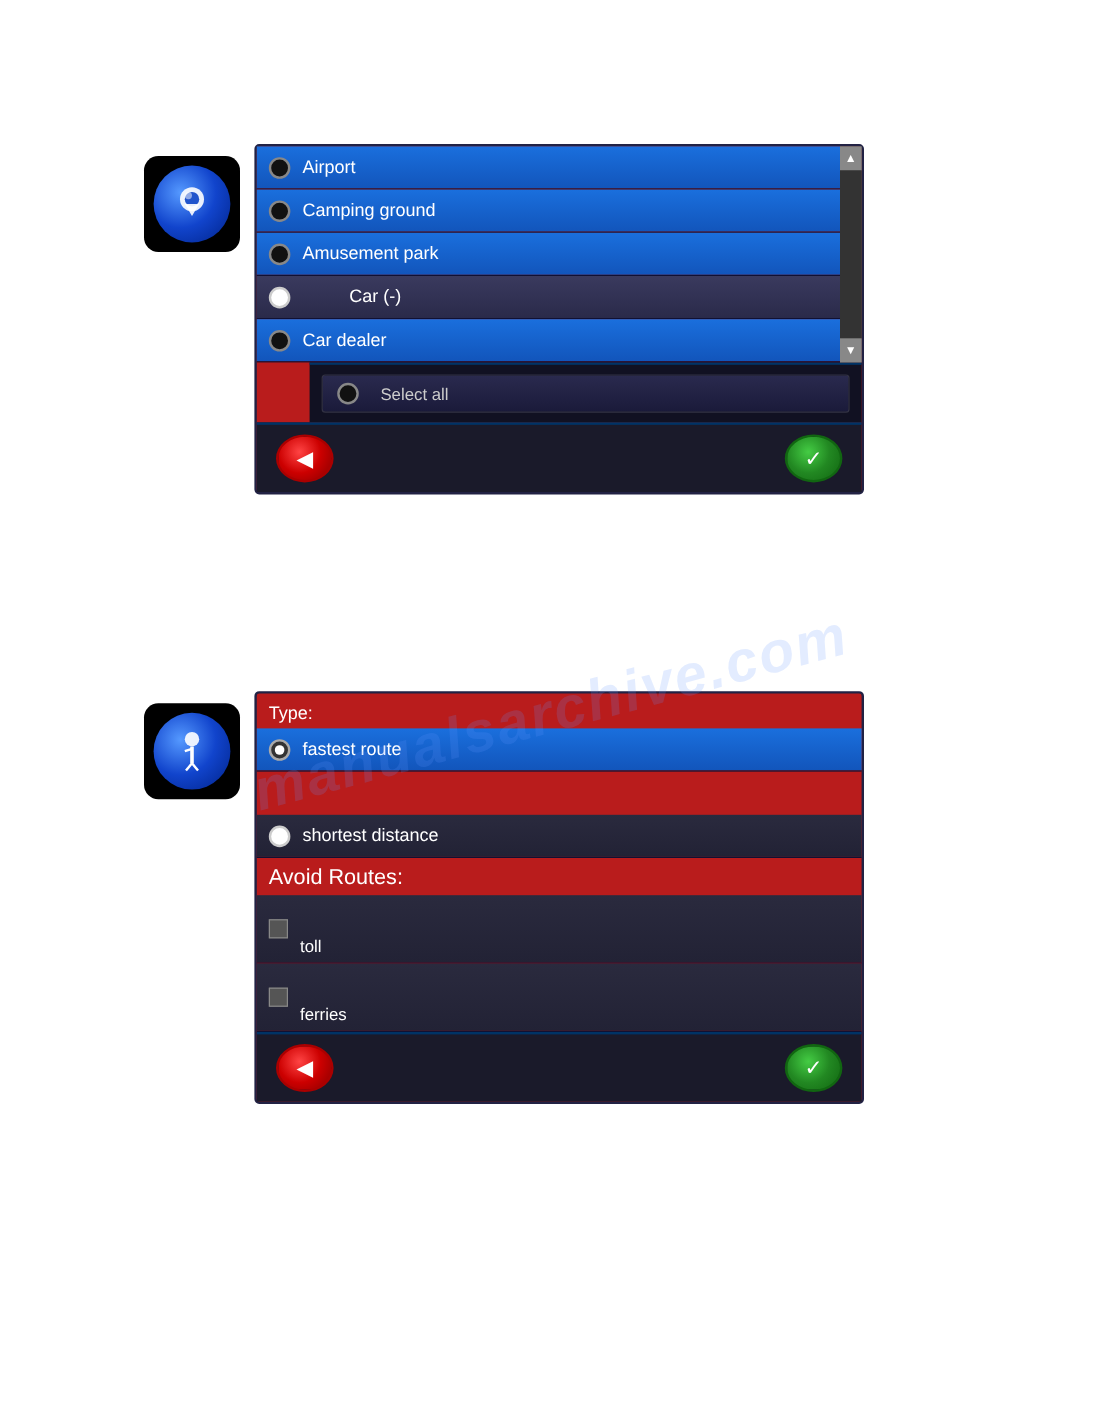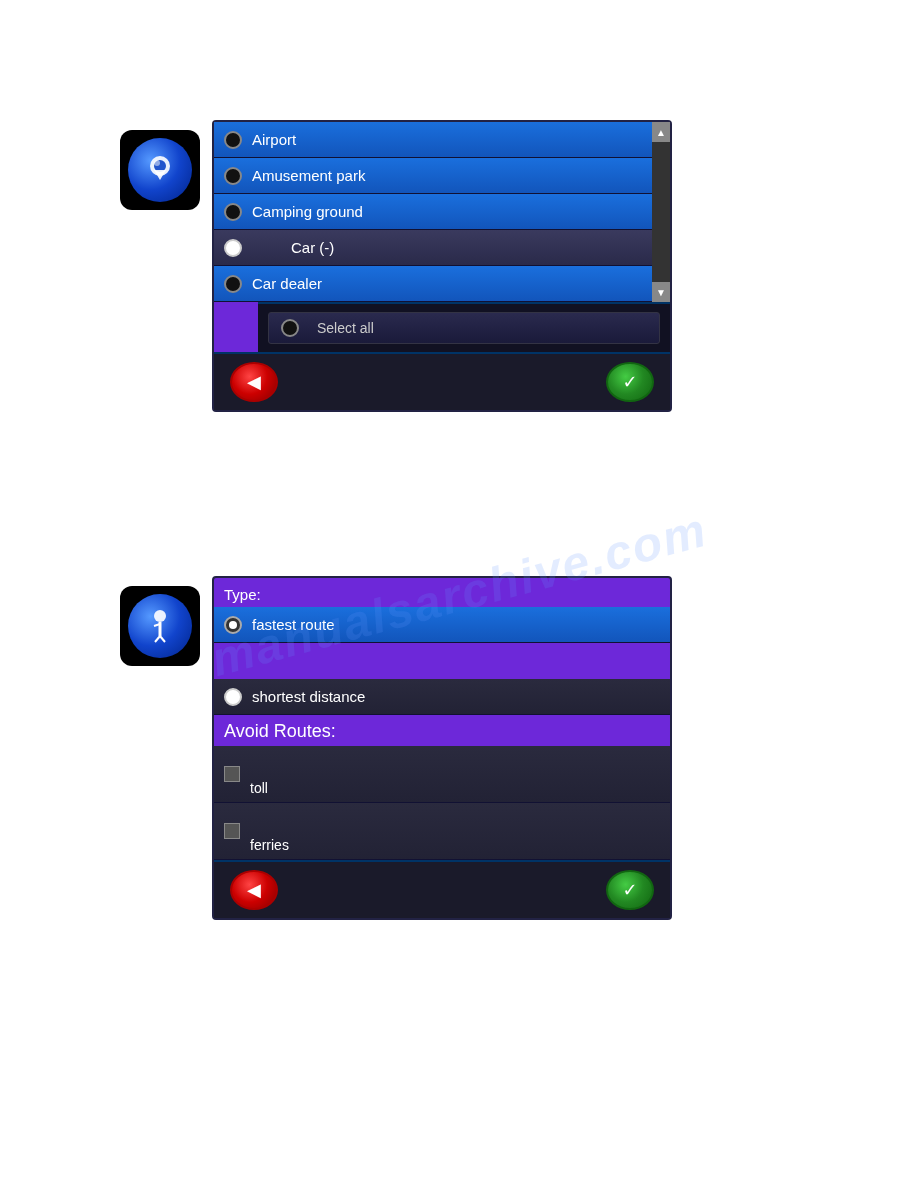--- a/index.html
+++ b/index.html
@@ -66,22 +66,22 @@
       border-radius: 50%;
       background: radial-gradient(circle at 35% 35%, #5599ff, #1144cc, #002288);
       display: flex;
       align-items: center;
       justify-content: center;
       position: relative;
     }
 
     
     .panel {
-      width: 460px;
-      background: #6d28d9;
+      width: 508px;
+      background: #b91c1c;
       border: 2px solid #222244;
       border-radius: 4px;
     }
 
     .list-item {
       display: flex;
       align-items: center;
       padding: 6px 10px;
       border-bottom: 1px solid #111133;
       cursor: pointer;
@@ -296,26 +296,26 @@
     <div class="list-with-scroll">
       <div class="list-items">
 
         <div class="list-item blue-bg">
           <div class="radio-circle"></div>
           <span class="item-label">Airport</span>
         </div>
 
         <div class="list-item blue-bg">
           <div class="radio-circle"></div>
-          <span class="item-label">Amusement park</span>
+          <span class="item-label">Camping ground</span>
         </div>
 
         <div class="list-item blue-bg">
           <div class="radio-circle"></div>
-          <span class="item-label">Camping ground</span>
+          <span class="item-label">Amusement park</span>
         </div>
 
         <div class="list-item selected-white">
           <div class="radio-circle white-filled"></div>
           <span class="item-label">Car (-)</span>
         </div>
 
         <div class="list-item blue-bg">
           <div class="radio-circle"></div>
           <span class="item-label">Car dealer</span>

